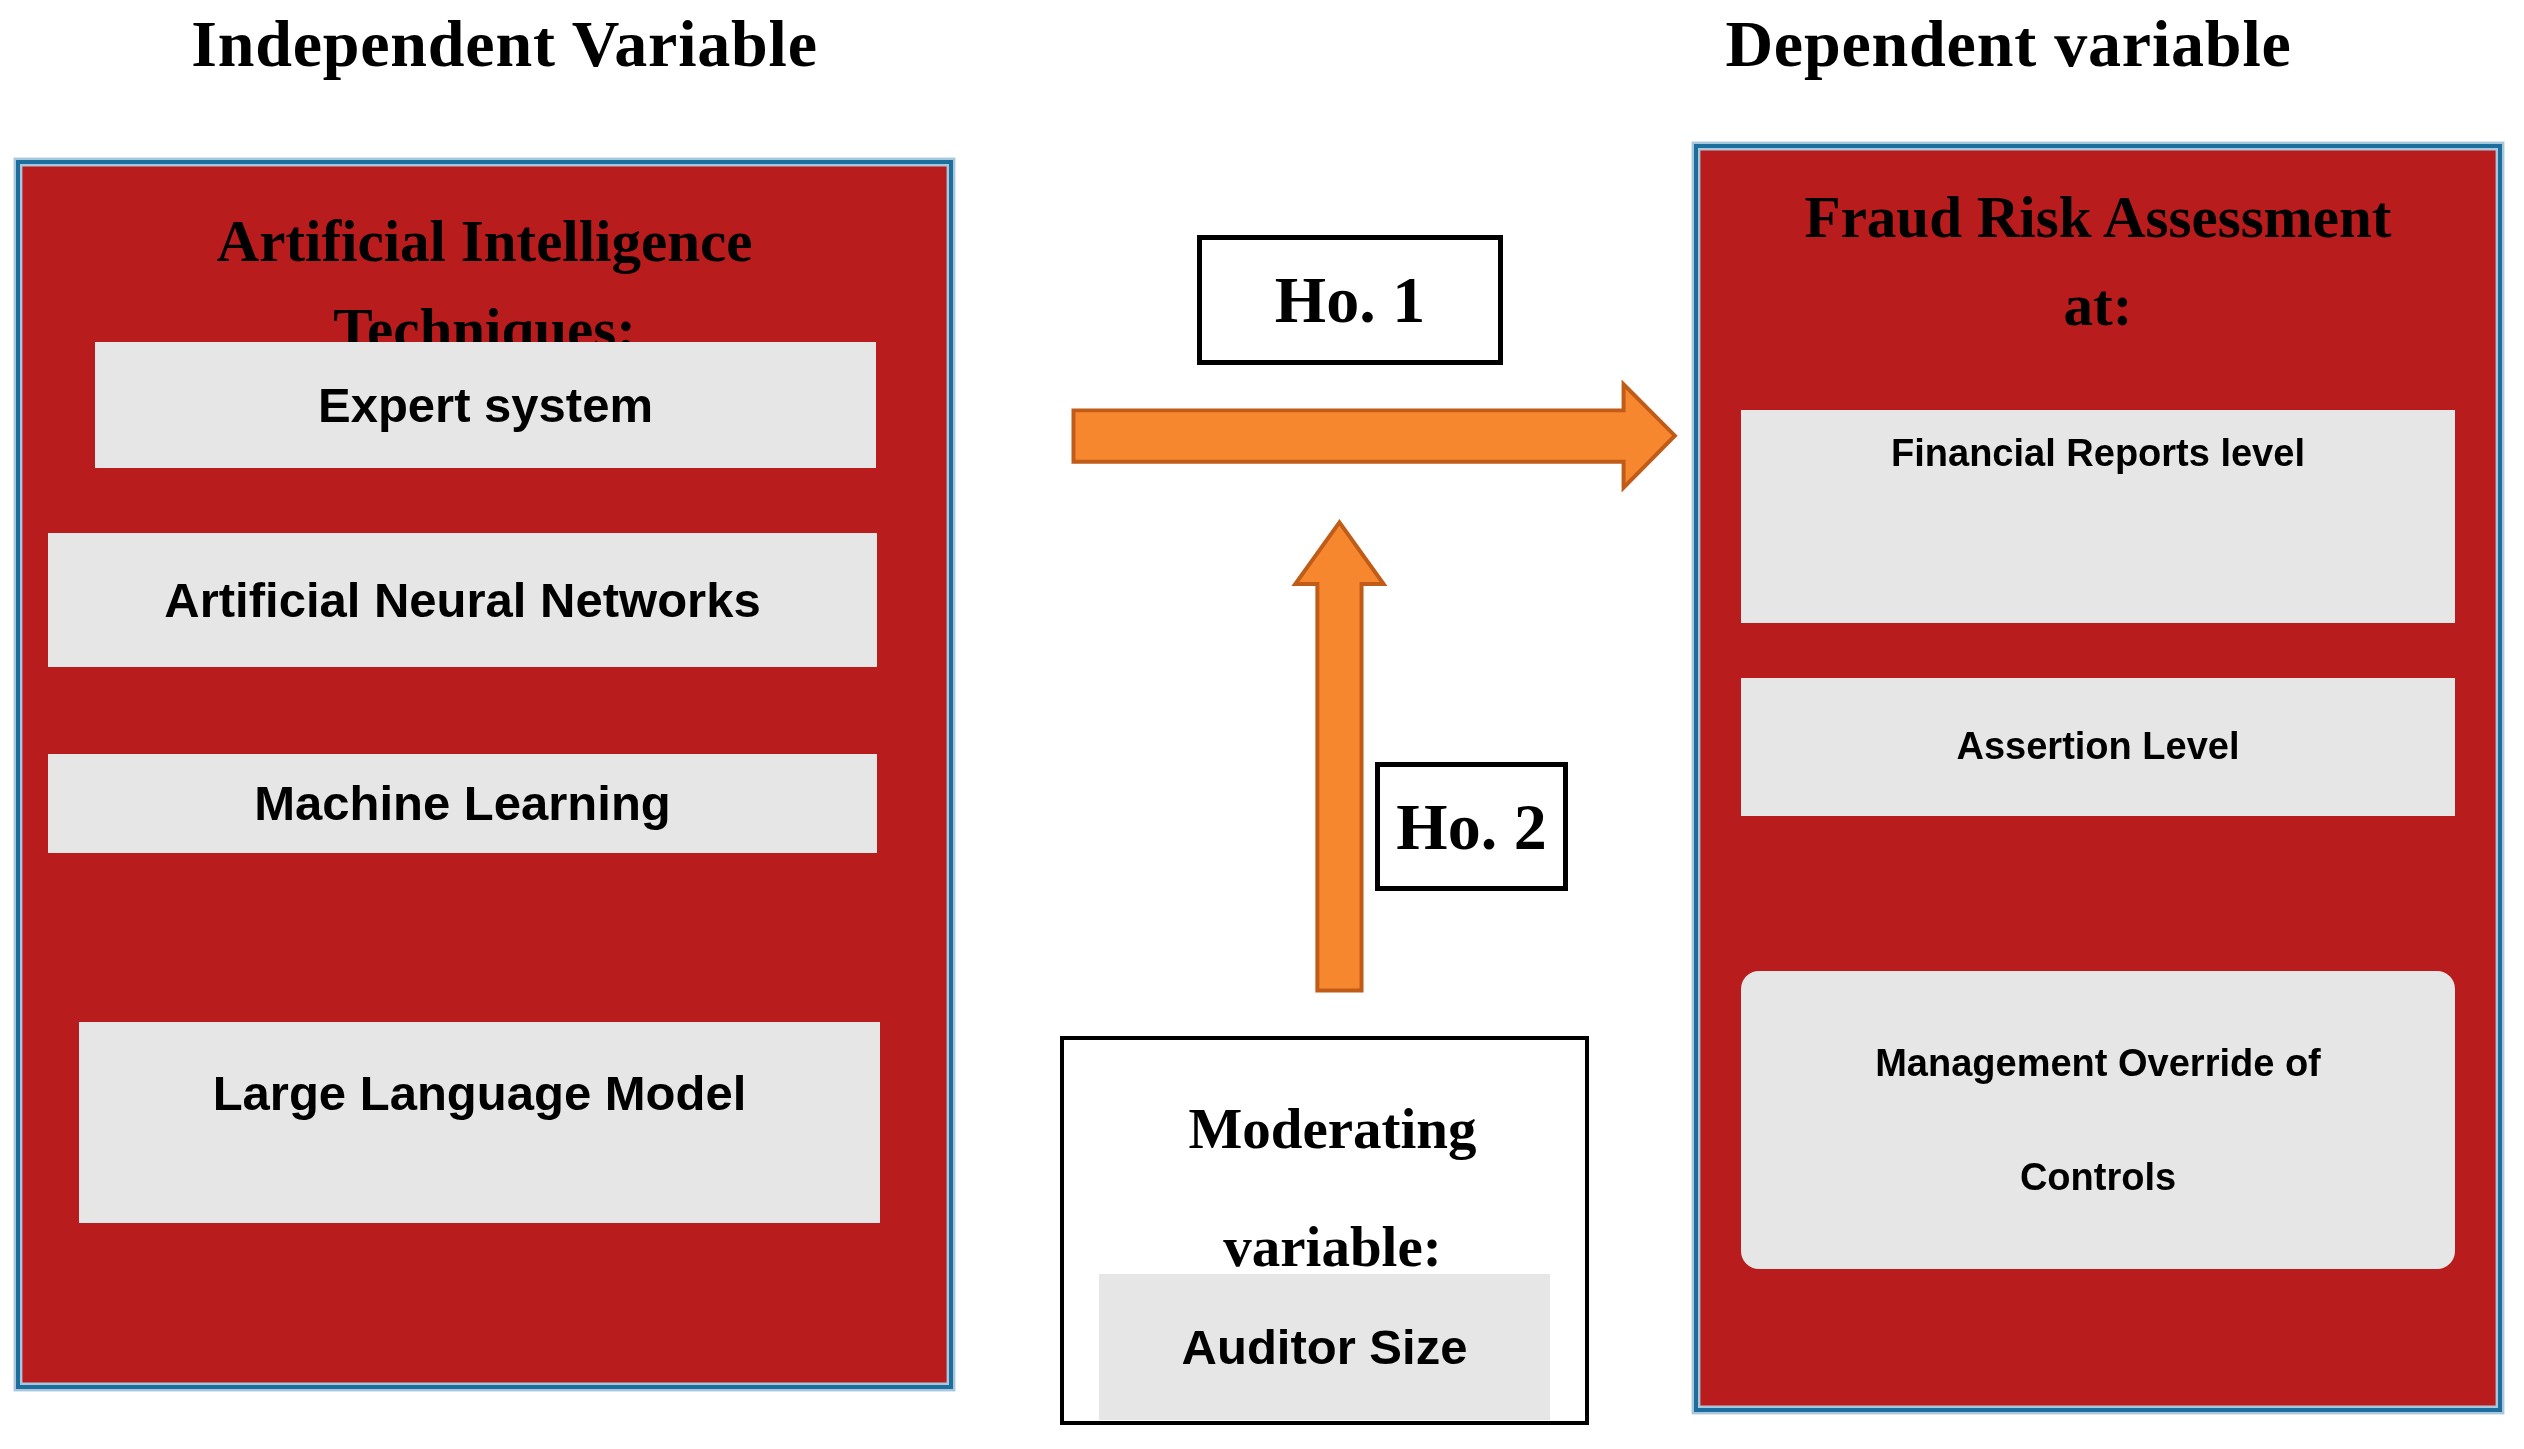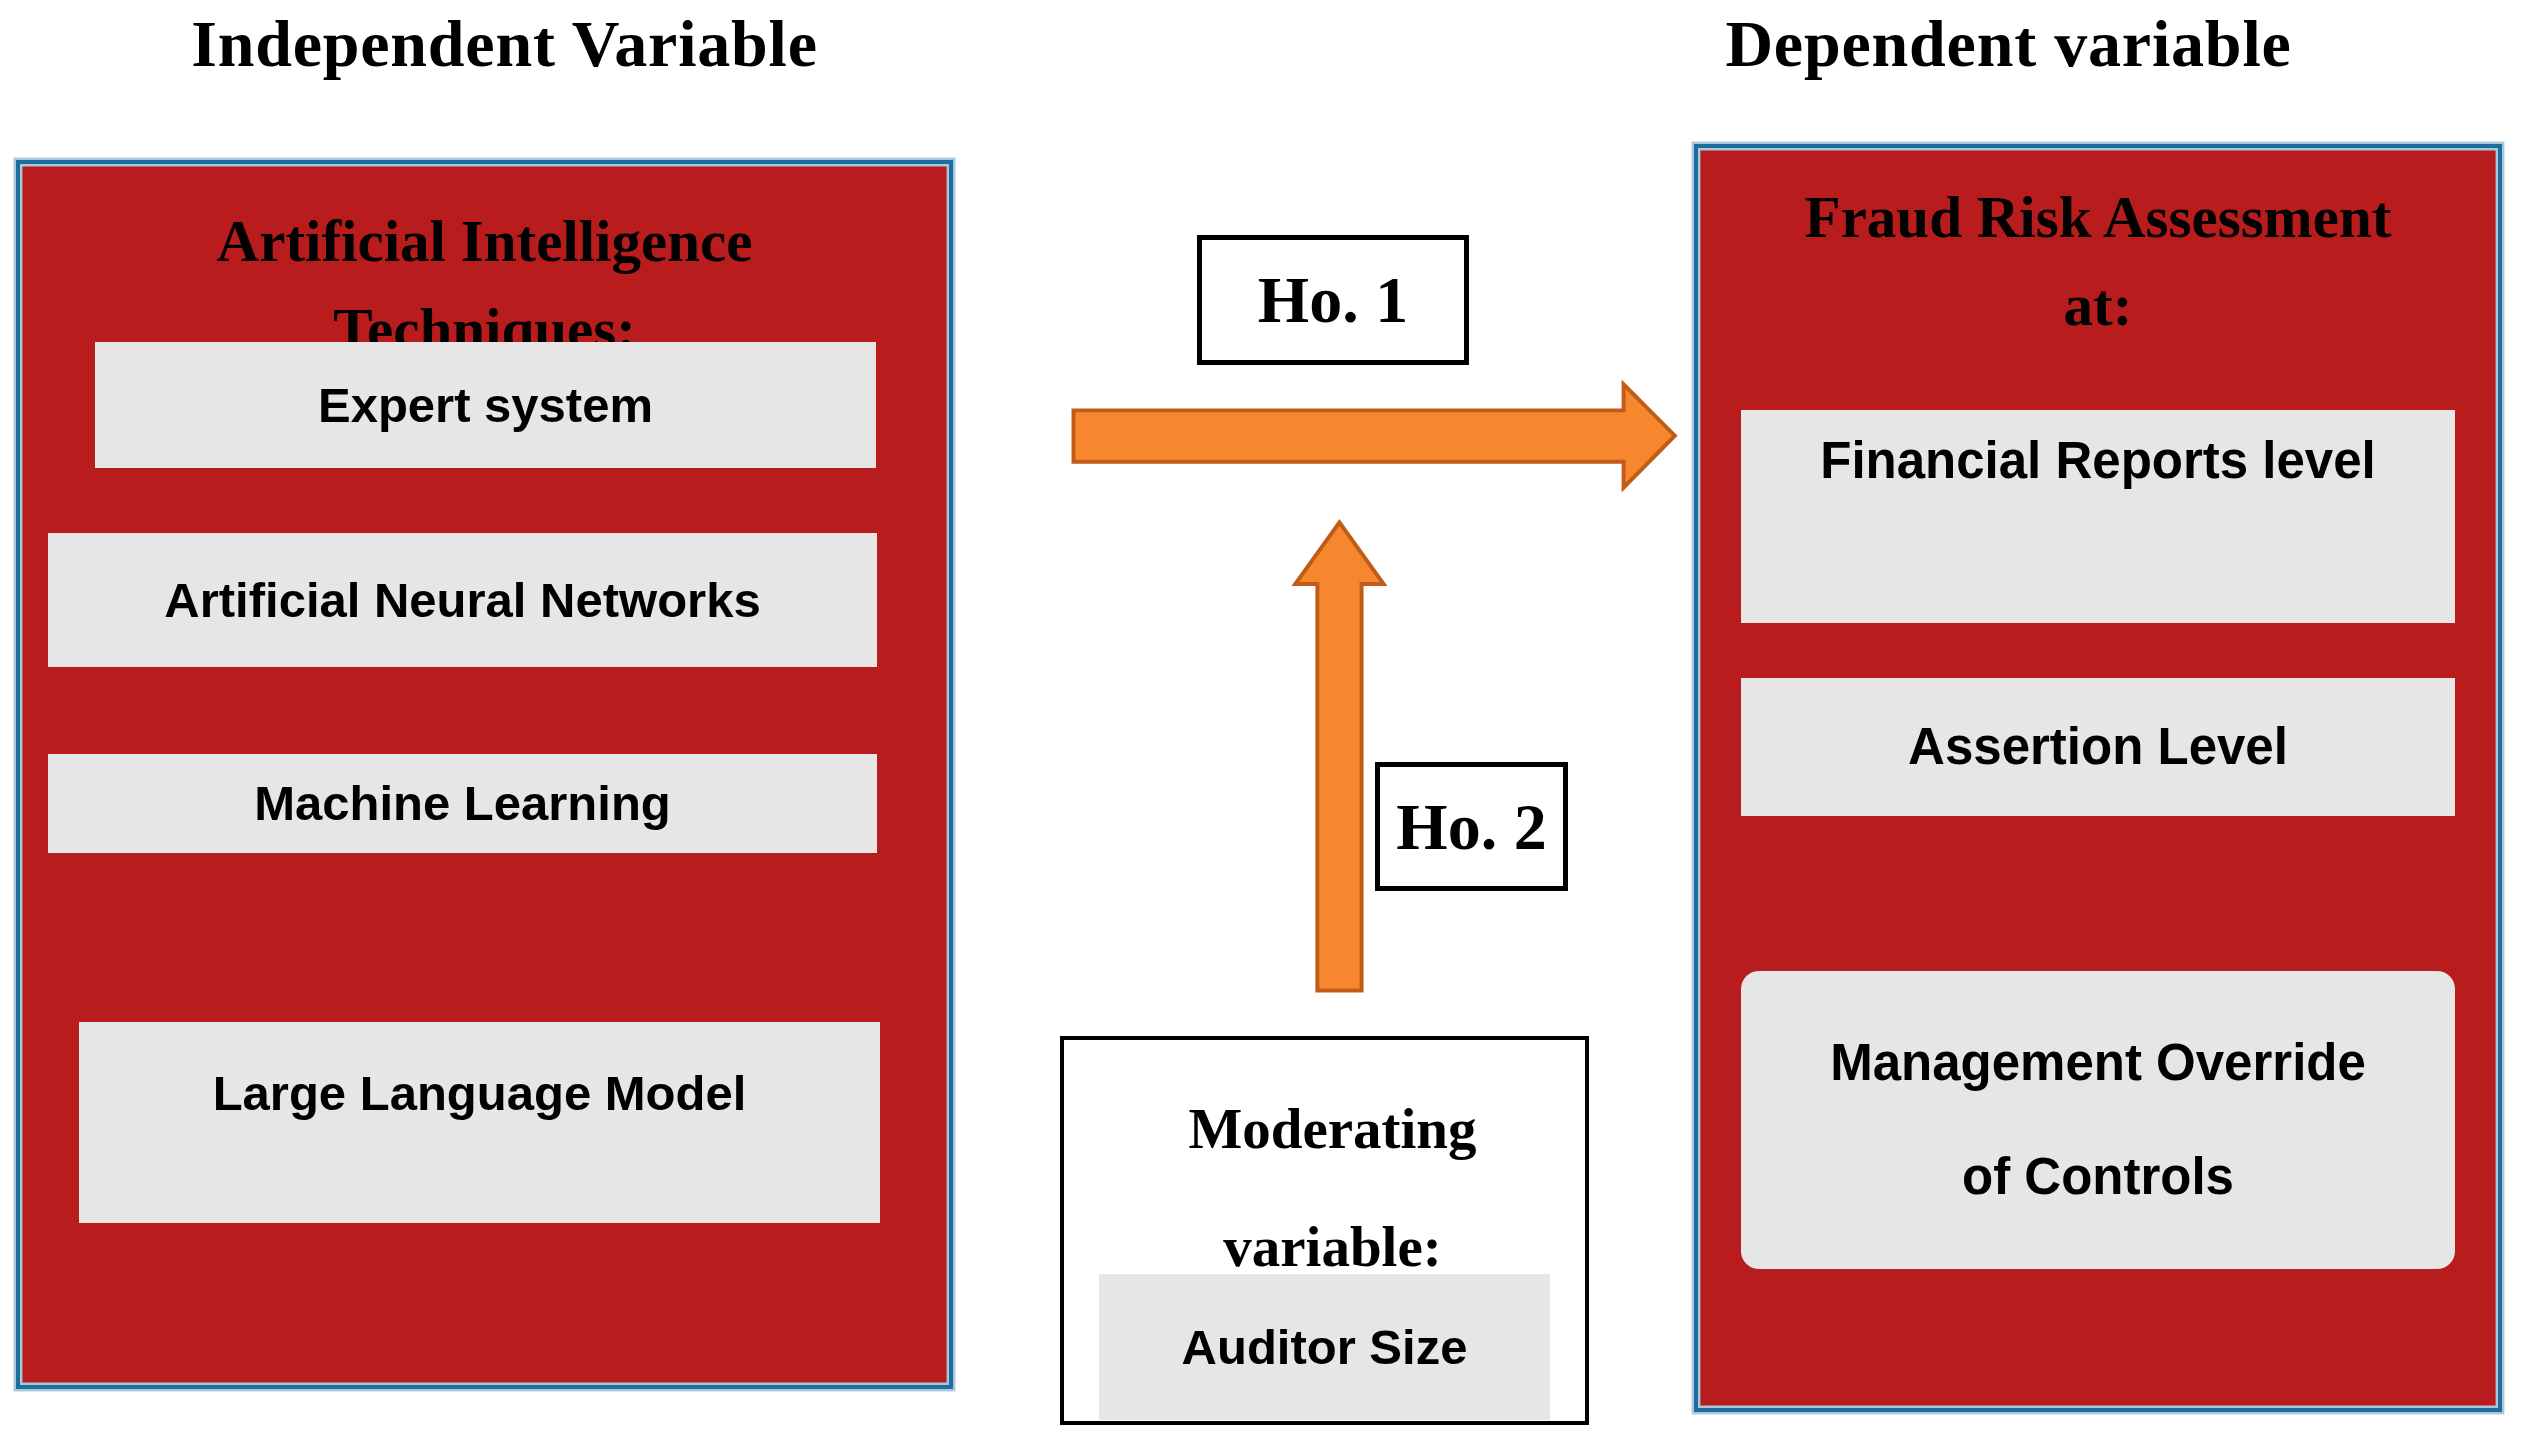--- a/index.html
+++ b/index.html
@@ -34,33 +34,33 @@
     display:flex;align-items:center;justify-content:center;text-align:center;
     font-family:"Liberation Sans","DejaVu Sans",sans-serif;
     font-size:49px;font-weight:bold;line-height:1.15;
   }
   
   .bar-expert {left:75px; width:781px; top:178px; height:126px;}
   .bar-ann    {left:28px; width:829px;top:369px; height:134px;}
   .bar-ml     {left:28px; width:829px;top:590px; height:99px;}
   .bar-llm    {left:59px; width:801px;top:858px;height:201px;align-items:flex-start;padding-top:43px;box-sizing:border-box;}
   
-  .right-box .gray-bar{font-size:51px;}
+  .right-box .gray-bar{font-size:38px;}
   .bar-frl    {left:43px; width:714px; top:262px; height:213px;align-items:flex-start;padding-top:22px;box-sizing:border-box;}
   .bar-al     {left:43px; width:714px; top:530px; height:138px;}
   .bar-moc    {left:43px; width:714px; top:823px;height:298px;line-height:114px;border-radius:18px;}
   .bar-moc .wrap-narrow{max-width:568px;}
   .bar-llm .wrap-narrow, .bar-frl .wrap-narrow{max-width:773px;}
 
   .hyp-box{
     position:absolute;background:#fff;box-sizing:border-box;border:5.5px solid #000;
     display:flex;align-items:center;justify-content:center;
     font-size:66px;font-weight:bold;
   }
-  .ho1-box{left:1197px;top:235px;width:272px;height:130px;}
+  .ho1-box{left:1197px;top:235px;width:306px;height:130px;}
   .ho2-box{left:1375px;top:762px;width:193px;height:129px;}
 
   .moderator-box{
     position:absolute;left:1060px;top:1036px;width:529px;height:389px;
     background:#fff;box-sizing:border-box;border:4.7px solid #000;
   }
   .moderator-title{
     position:absolute;top:30px;left:16px;right:0;margin:0 auto;max-width:339px;
     text-align:center;font-size:57px;font-weight:bold;line-height:118px;
   }

